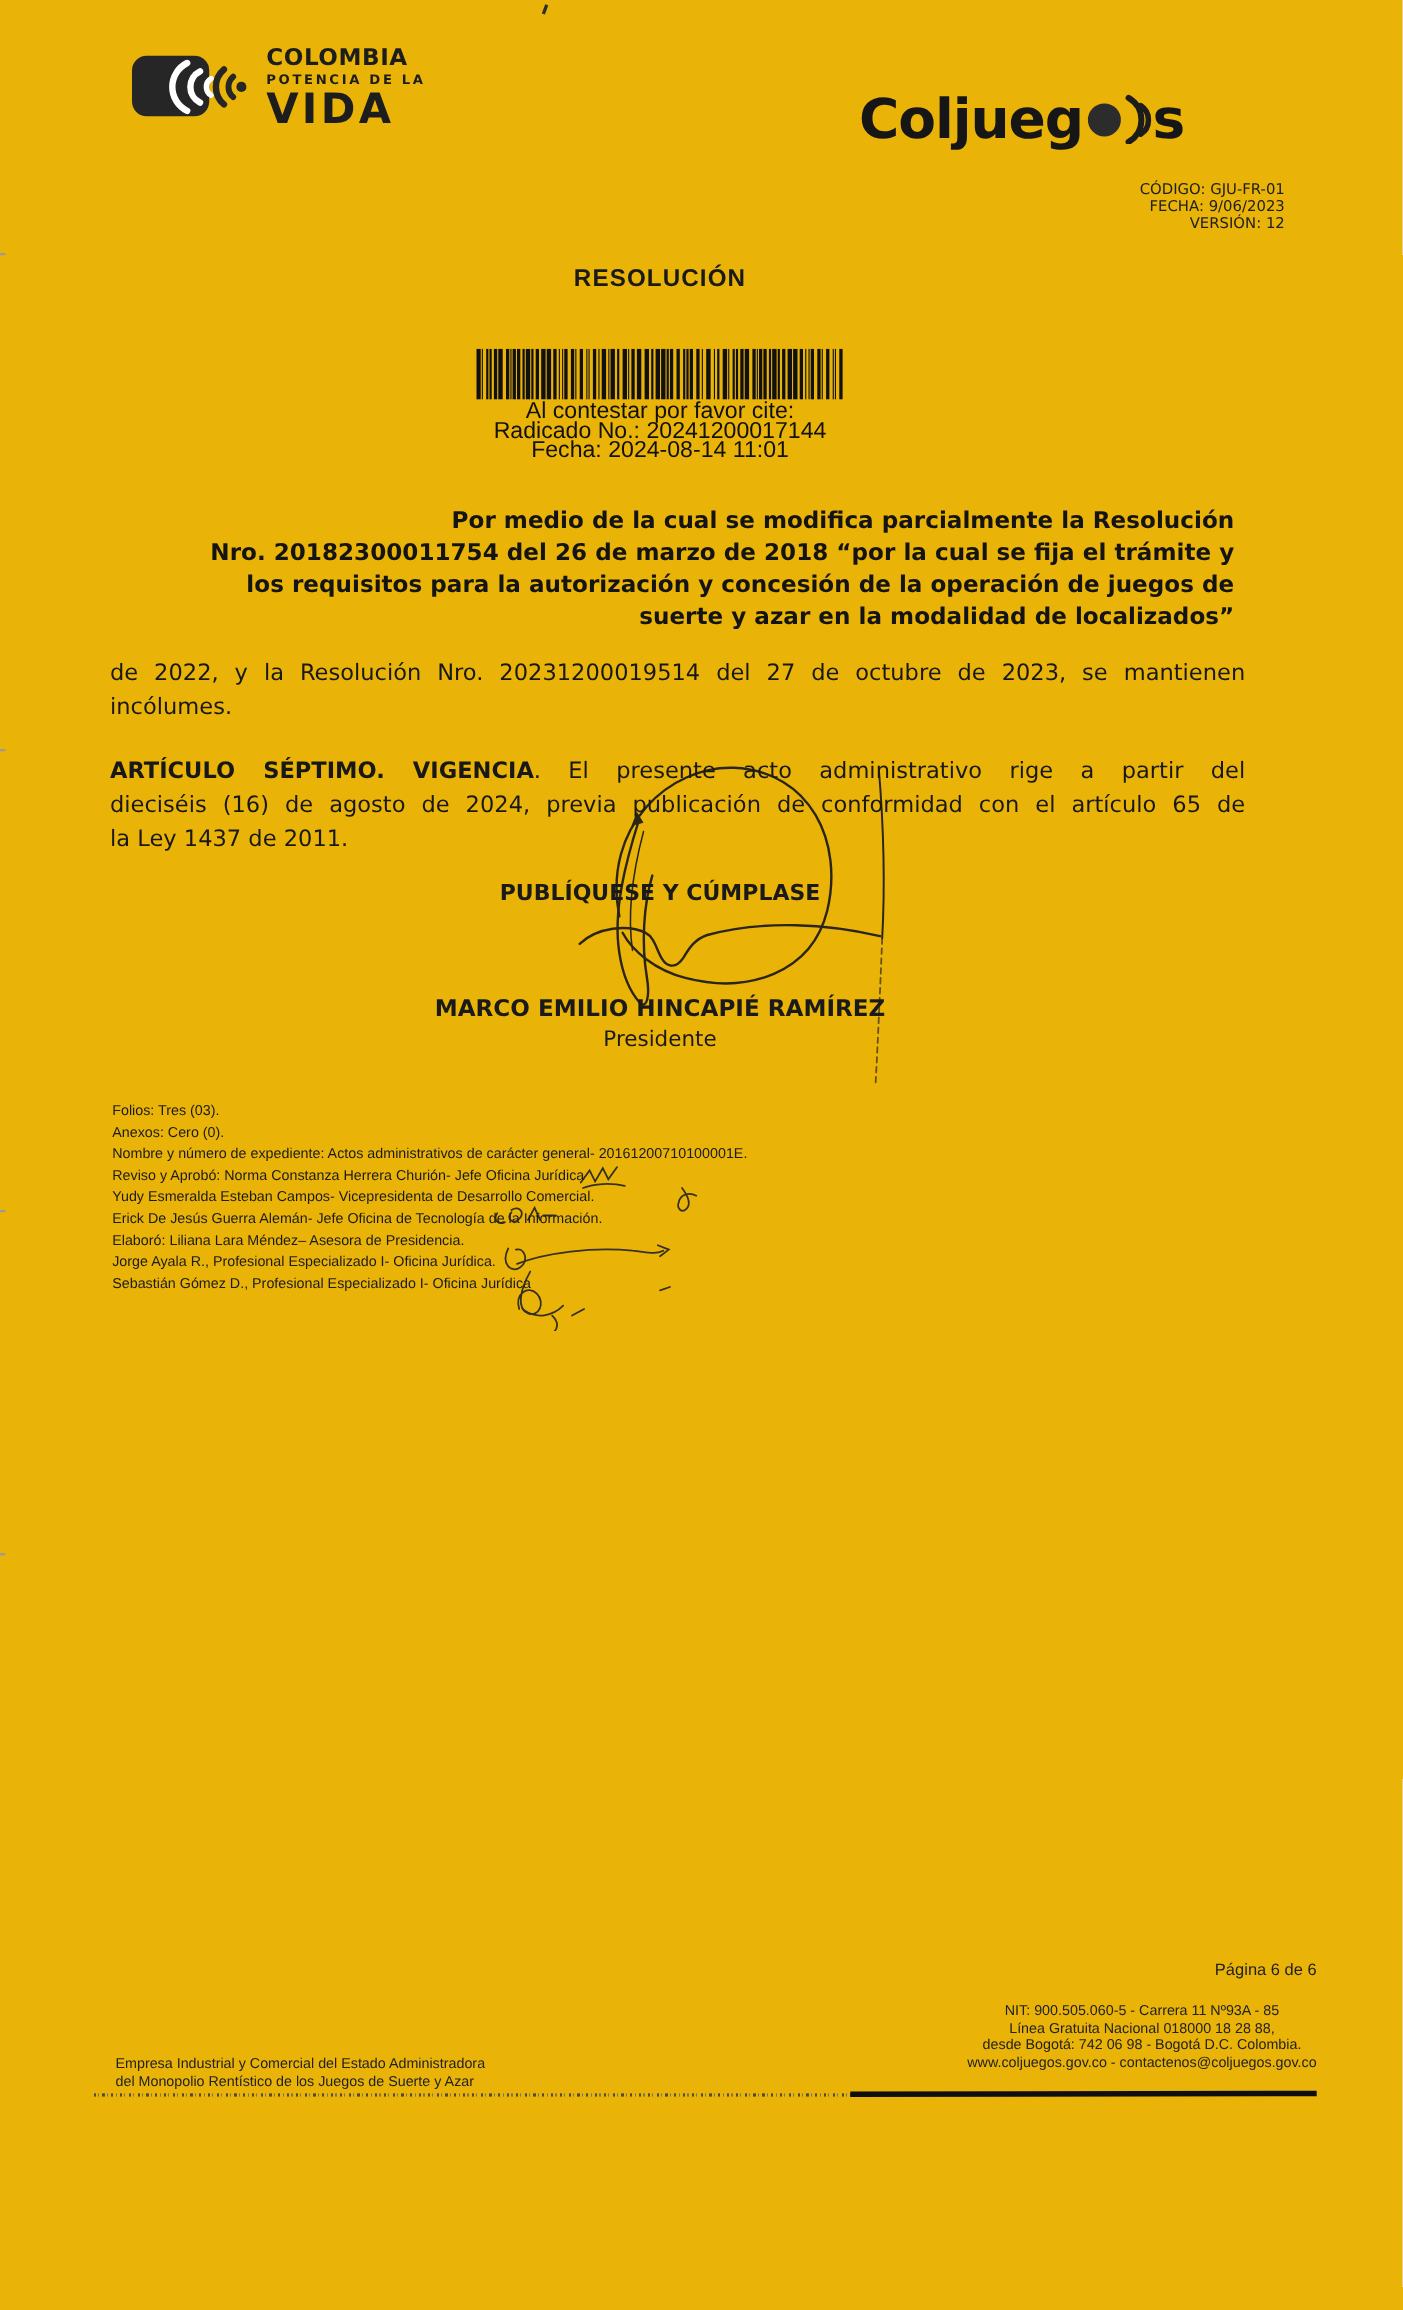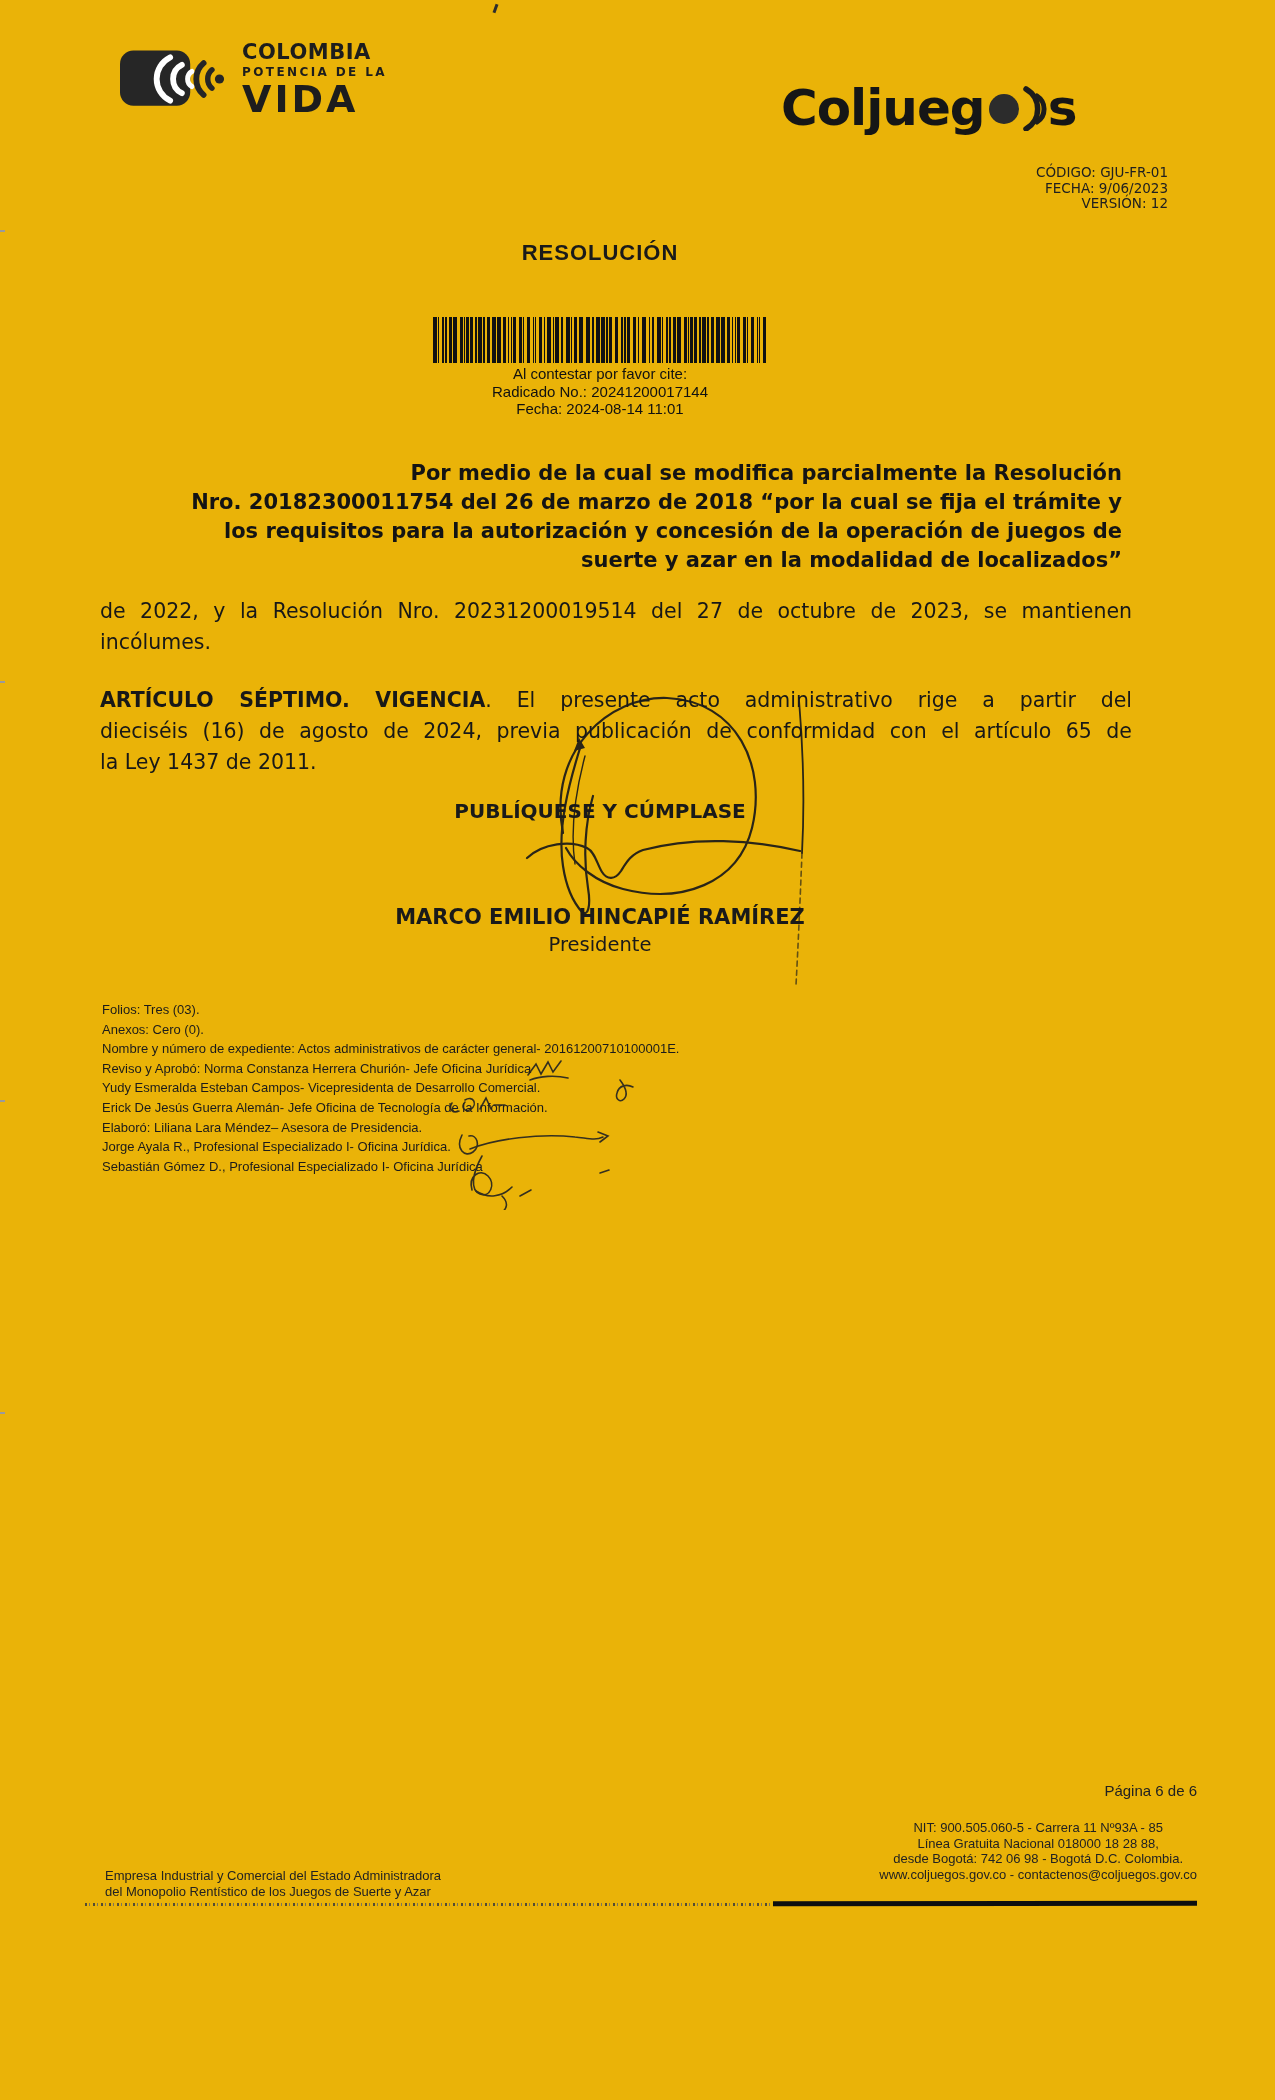--- a/index.html
+++ b/index.html
@@ -17,21 +17,21 @@
   .coljuegos-txt{font-size:50px;font-weight:700;letter-spacing:-1px;line-height:1;}
   .coljuegos-logo svg{margin:0 1px 3px 2px;}
 
   .form-code{right:107px;top:165px;text-align:right;font-size:13.5px;line-height:15.5px;color:#202020;}
 
   .doc-title{left:100px;top:240px;width:1000px;text-align:center;
              font-size:22px;font-weight:bold;letter-spacing:1px;font-family:"Liberation Sans",sans-serif;}
 
   .barcode{left:433px;top:317px;}
   .radicado{left:100px;top:365px;width:1000px;text-align:center;
-            font-family:"Liberation Sans",sans-serif;font-size:15px;line-height:17.5px;color:#111;}
+            font-family:"Liberation Sans",sans-serif;font-size:21px;line-height:17.5px;color:#111;}
 
   .subject{left:110px;top:459px;width:1012px;text-align:right;
            font-weight:bold;font-size:21px;line-height:29px;color:#141414;}
 
   .bodypara{left:100px;top:596px;width:1032px;font-size:20.5px;line-height:31px;color:#181818;}
   .article{left:100px;top:685px;width:1032px;font-size:20.5px;line-height:31px;color:#181818;}
   .justify-lines > div{text-align:justify;text-align-last:justify;}
   .justify-lines > div:last-child{text-align-last:left;}
   .article b{font-weight:bold;}
 

